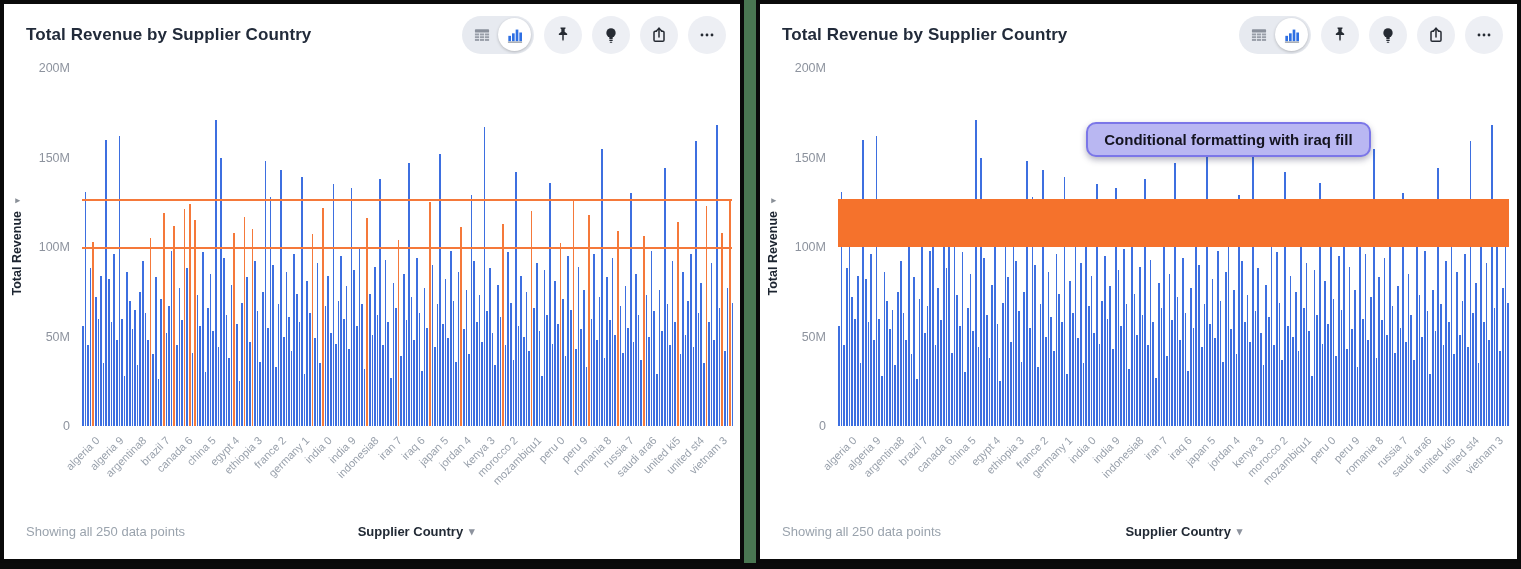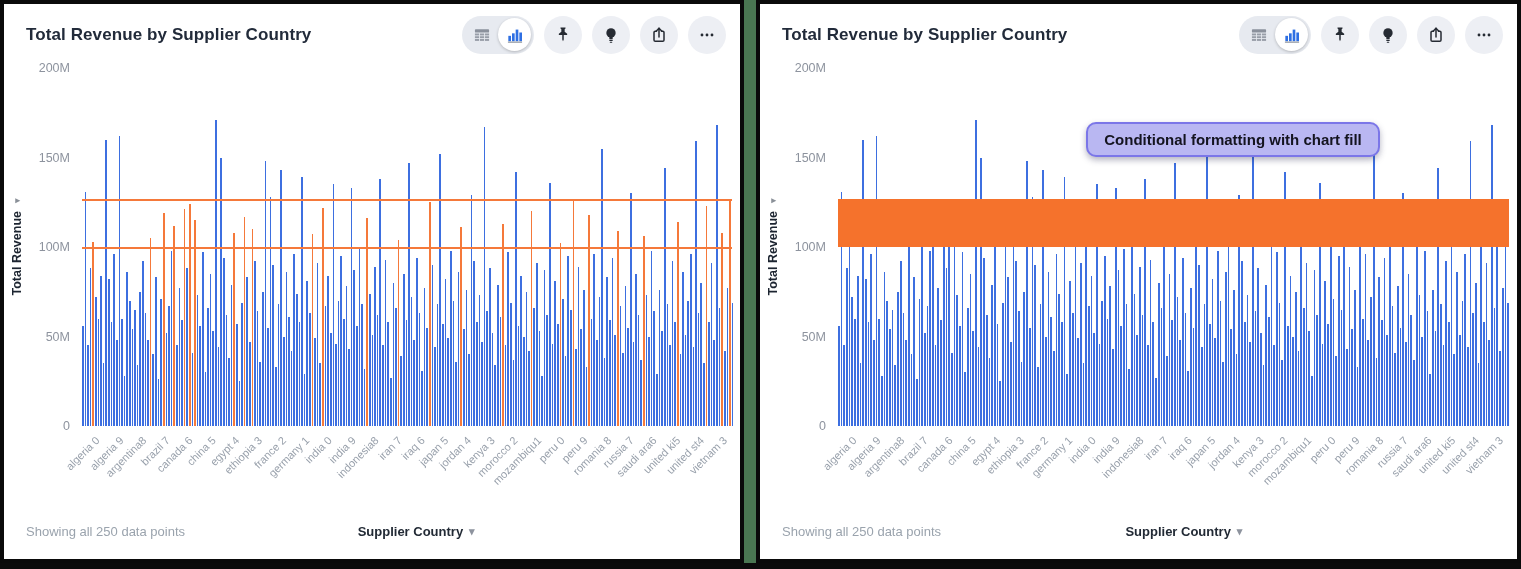--- a/index.html
+++ b/index.html
@@ -829,21 +829,21 @@
             <div class="bar" style="height: 45.5%;"></div>
             <div class="bar" style="height: 24%;"></div>
             <div class="bar" style="height: 84%;"></div>
             <div class="bar" style="height: 33%;"></div>
             <div class="bar" style="height: 54%;"></div>
             <div class="bar" style="height: 21%;"></div>
             <div class="bar" style="height: 38.5%;"></div>
             <div class="bar" style="height: 63.5%;"></div>
             <div class="bar" style="height: 34.5%;"></div>
           </div>
-        <div class="badge">Conditional formatting with chart fill</div>
+        <div class="badge">Conditional formatting with iraq fill</div>
       <div class="band" style="top: 36.5%; height: 13.5%;"></div>
         </div>
       <div class="xlabels">
           <div class="xcell">
             <span>algeria 0</span>
           </div>
           <div class="xcell">
             <span>algeria 9</span>
           </div>
           <div class="xcell">

